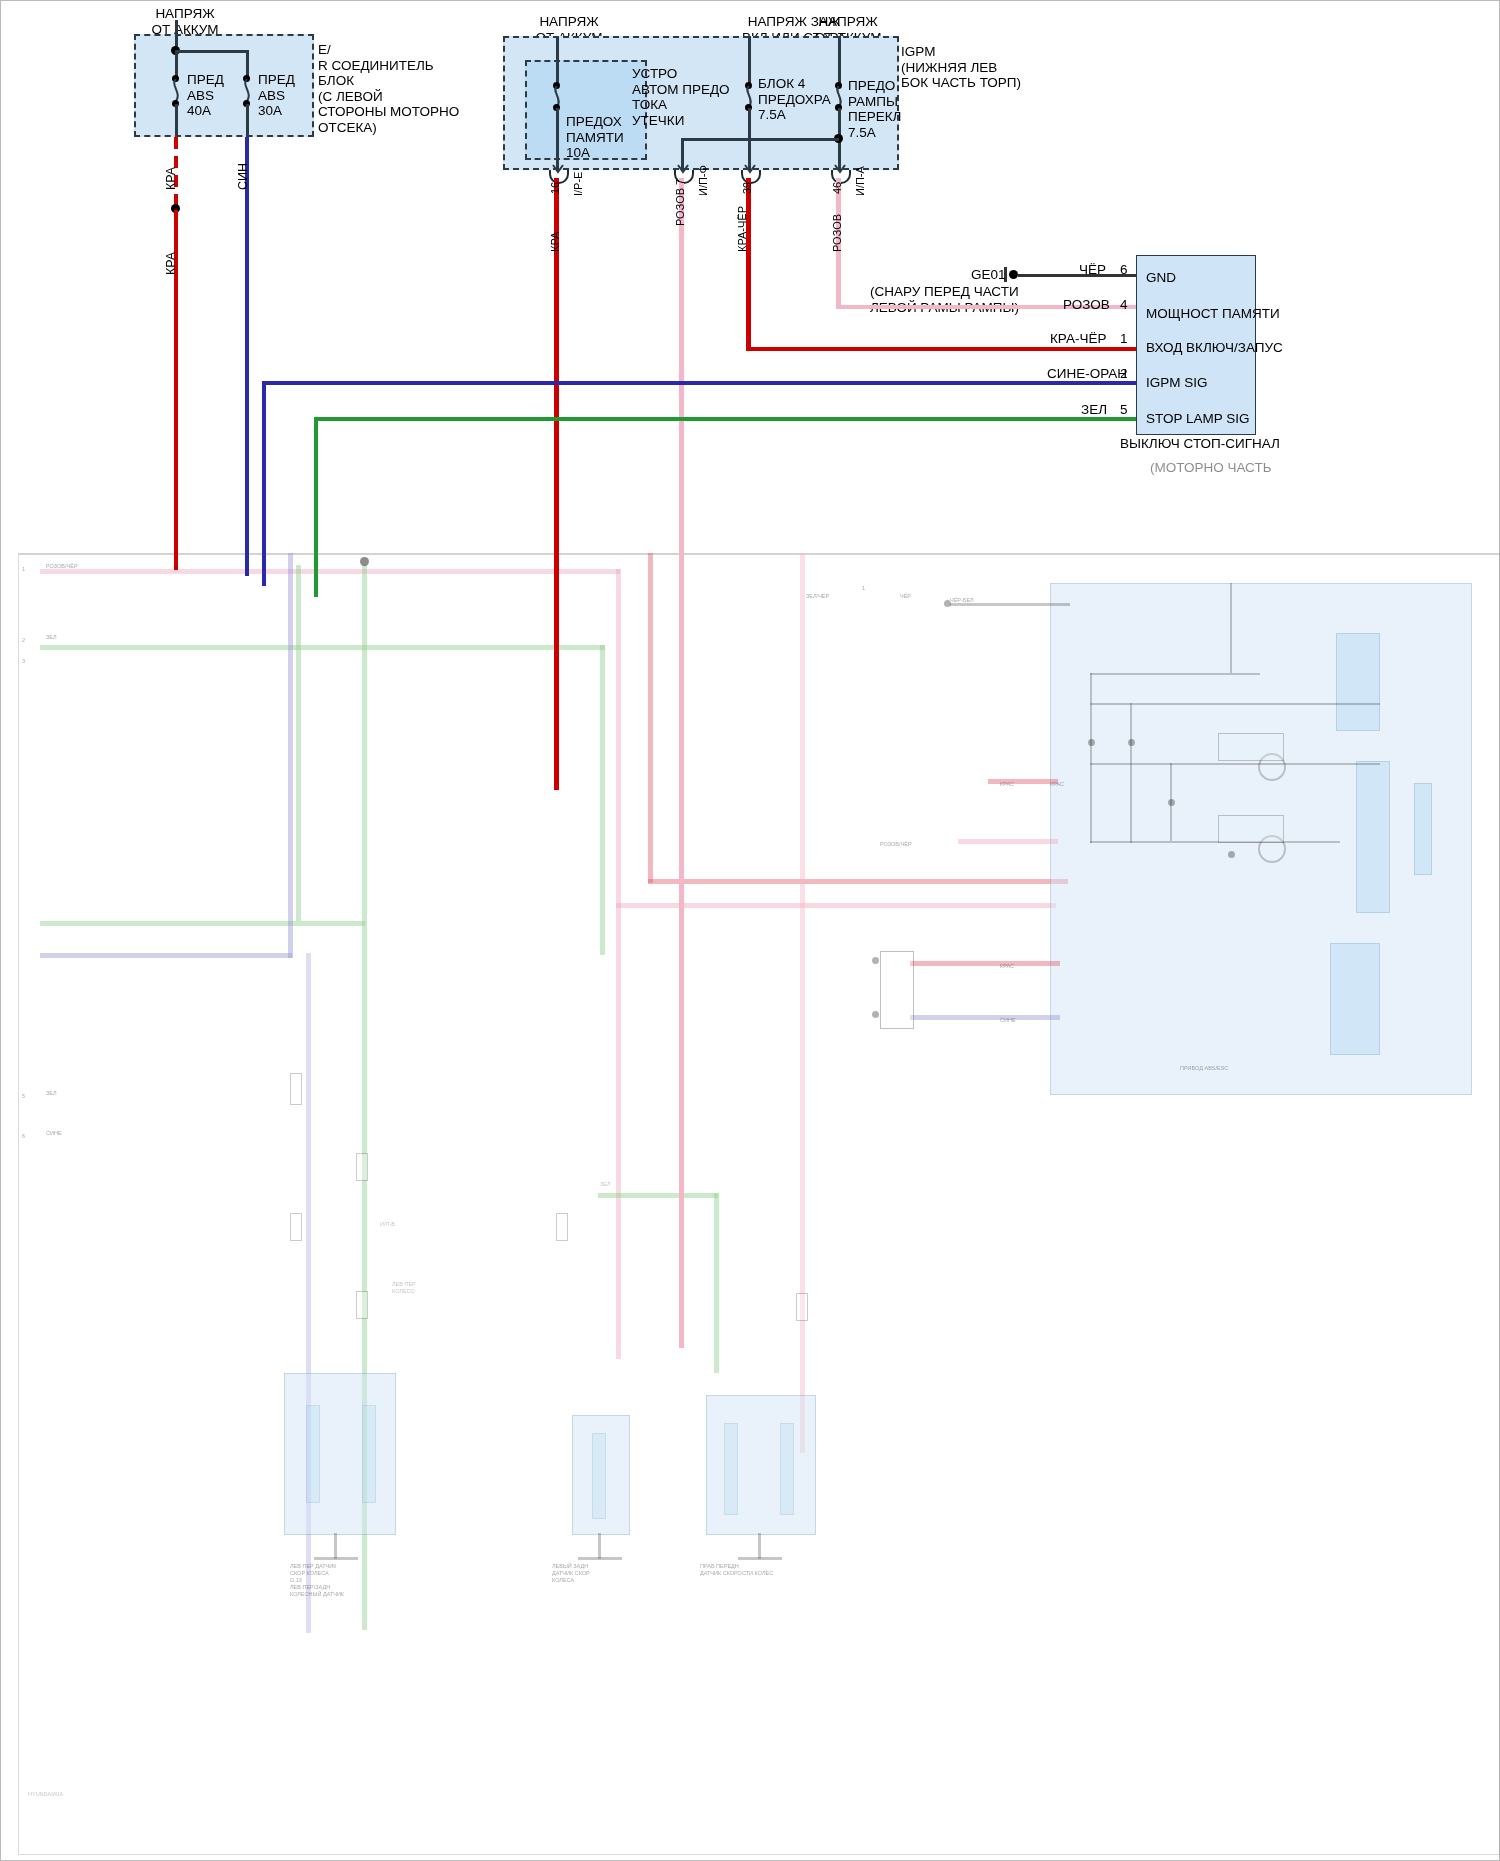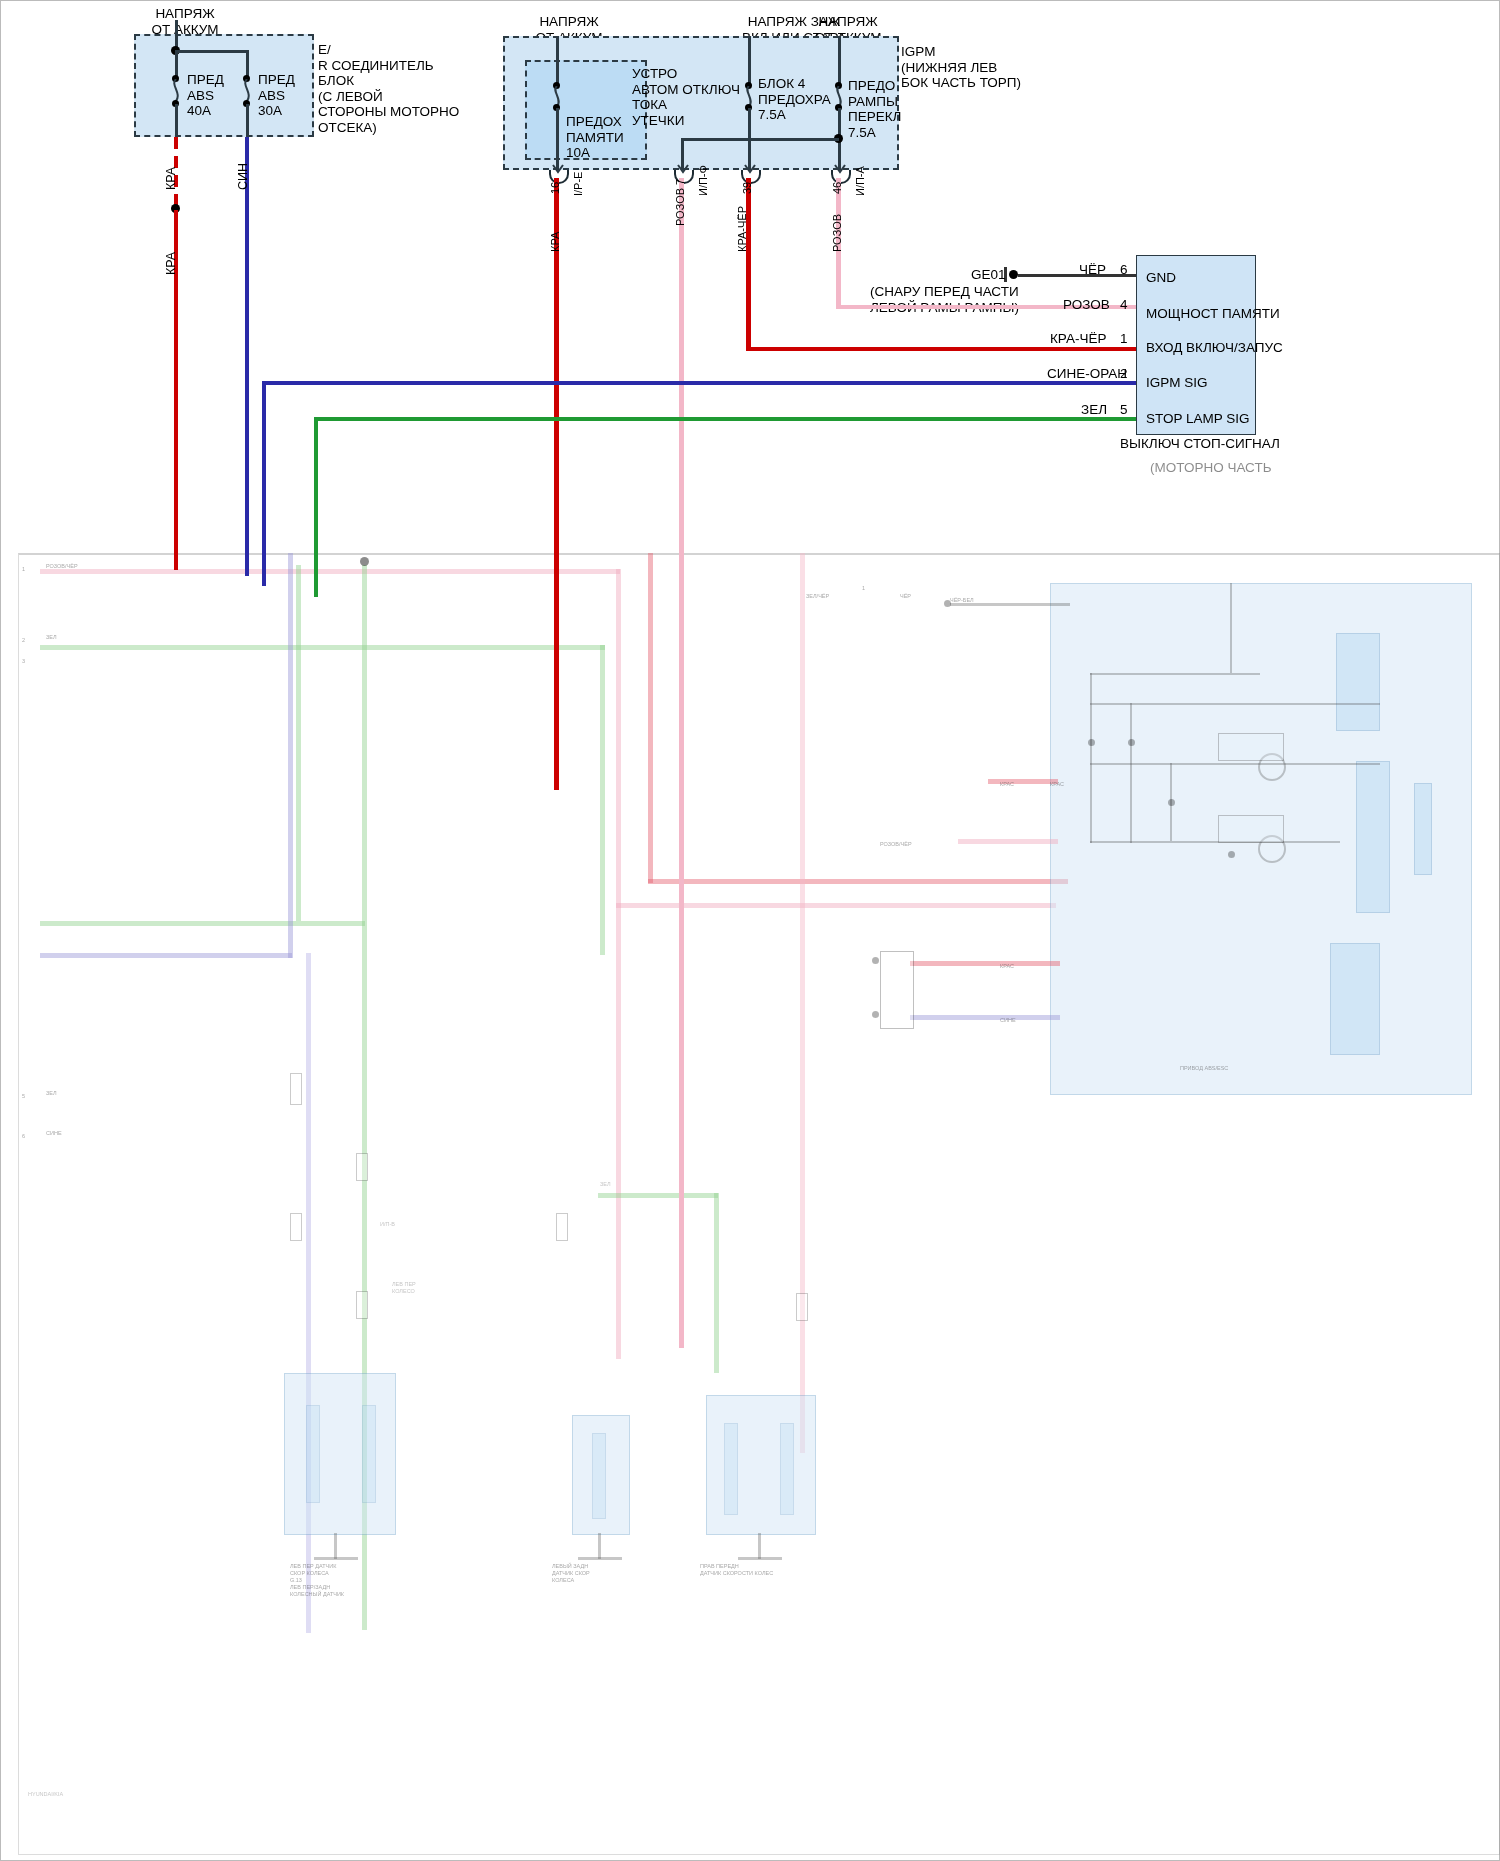--- a/index.html
+++ b/index.html
@@ -242,21 +242,21 @@
     <svg width="14" height="28" viewBox="0 0 14 28">
         <path d="M7 0 C1 5, 13 13, 7 21 L7 28" fill="none" stroke="#2b3a44" stroke-width="2"></path>
       </svg>
   </div>
   <div class="node sm" style="left:553px;top:104px;"></div>
   <div class="wire v" style="left:556px;top:108px;width:2.5px;height:62px;background:#2b3a44;"></div>
   <div class="lbl" style="left:566px;top:78px;margin-top:36px;">ПРЕДОХ
 ПАМЯТИ
 10A</div>
   <div class="lbl" style="left:632px;top:66px;">УСТРО
-АВТОМ ОТКЛЮЧ
+АВТОМ ПРЕДО
 ТОКА
 УТЕЧКИ</div>
 
   <div class="wire v" style="left:748px;top:36px;width:2.5px;height:49px;background:#2b3a44;"></div>
   <div class="node sm" style="left:745px;top:82px;"></div>
   <div class="fuse" style="left:742px;top:86px;">
     <svg width="14" height="28" viewBox="0 0 14 28">
         <path d="M7 0 C1 5, 13 13, 7 21 L7 28" fill="none" stroke="#2b3a44" stroke-width="2"></path>
       </svg>
   </div>

